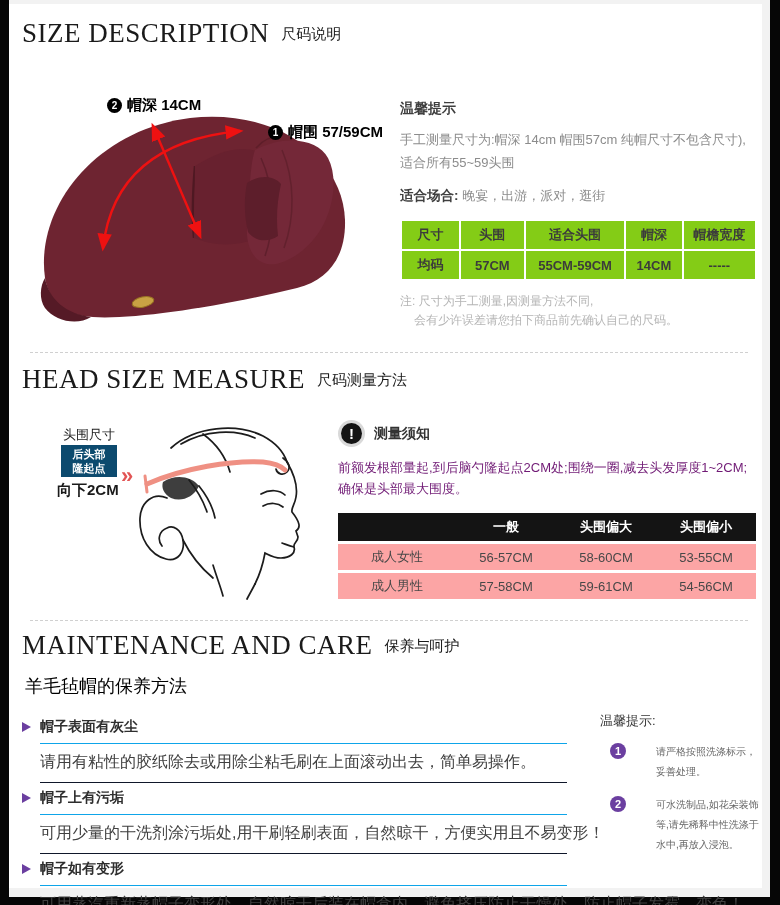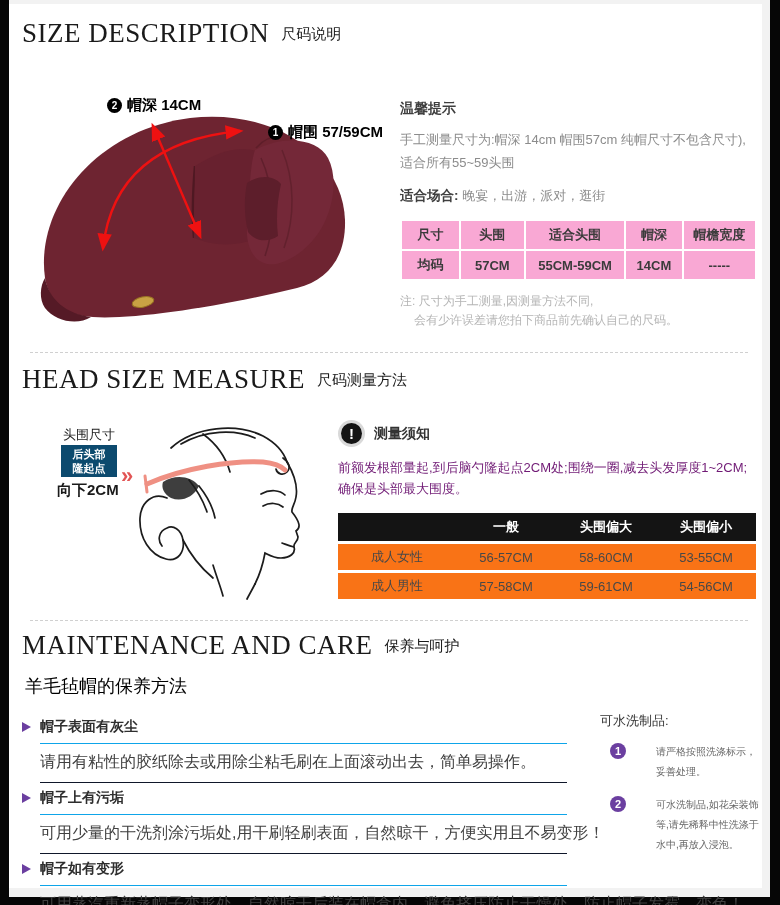--- a/index.html
+++ b/index.html
@@ -24,21 +24,21 @@
   .lbl-depth{left:82px;top:8px;}
   .lbl-circ{left:243px;top:35px;}
 
   .size-right{position:absolute;left:400px;top:100px;width:358px;}
   .tips-title{font-size:14px;font-weight:bold;color:#3f3f3f;}
   .tips-text{margin:10px 0 0 0;font-size:13px;color:#8c8c8c;line-height:23px;}
   .occasion{margin:13px 0 0 0;font-size:13px;color:#8c8c8c;}
   .occasion b{color:#3f3f3f;font-size:13.5px;}
   table{border-collapse:separate;}
   .t1{margin-top:14px;border-spacing:2px;width:357px;}
-  .t1 th,.t1 td{background:#f9a8d4;text-align:center;padding:5px 0;font-size:13px;font-weight:bold;color:#3b3b3b;}
+  .t1 th,.t1 td{background:#84cc16;text-align:center;padding:5px 0;font-size:13px;font-weight:bold;color:#3b3b3b;}
   .t1 .c1{width:58px}.t1 .c2{width:64px}.t1 .c3{width:100px}.t1 .c4{width:56px}.t1 .c5{width:73px}
   .note{margin:11px 0 0 0;font-size:12px;color:#b5b5b5;line-height:19px;}
   .note .indent{padding-left:14px;text-align:center;}
 
   
   .measure-left{position:absolute;left:55px;top:420px;width:280px;height:195px;}
   .m-lbl{position:absolute;font-size:13px;color:#1a1a1a;white-space:nowrap;}
   .m-size-lbl{left:8px;top:6px;}
   .m-box{position:absolute;left:6px;top:25px;width:56px;height:30px;background:#0c4a6e;color:#fff;
          font-size:11px;font-weight:bold;line-height:14px;text-align:center;padding-top:2px;}
@@ -47,21 +47,21 @@
   .head-svg{position:absolute;left:78px;top:0;}
 
   .measure-right{position:absolute;left:338px;top:420px;width:420px;}
   .notice-head{display:flex;align-items:center;}
   .notice-icon{width:21px;height:21px;border-radius:50%;background:#141414;color:#fff;font-size:15px;font-weight:bold;
                line-height:21px;text-align:center;box-shadow:0 0 0 3px #d9d9d9;margin:3px 12px 3px 3px;}
   .notice-title{font-size:14px;font-weight:bold;color:#333;}
   .notice-text{margin:10px 0 0 0;font-size:13px;color:#701a75;line-height:21px;}
   .t2{margin-top:11px;border-spacing:0 3px;width:418px;}
   .t2 th{background:#141414;color:#fff;font-size:13px;font-weight:bold;padding:5px 0;text-align:center;}
-  .t2 td{background:#f97316;color:#484848;font-size:13px;padding:4px 0;text-align:center;margin-left:24px;}
+  .t2 td{background:#fca5a5;color:#484848;font-size:13px;padding:4px 0;text-align:center;margin-left:24px;}
   .t2 .c1{width:118px}.t2 .c2{width:100px}.t2 .c3{width:100px}.t2 .c4{width:100px}
 
   
   .care-subtitle{position:absolute;left:25px;top:674px;font-family:"Liberation Serif","DejaVu Serif",serif;
                  font-size:18px;font-weight:normal;color:#000;}
   .care-list{position:absolute;left:22px;top:712px;width:545px;}
   .care-item{position:relative;padding-left:18px;}
   .care-bullet{position:absolute;left:0;top:10px;width:0;height:0;
                border-left:9px solid var(--accent_purple,#6b3fa0);border-top:5px solid transparent;border-bottom:5px solid transparent;}
   .care-item-title{font-size:14px;font-weight:bold;color:#2e2e2e;padding:6px 0 7px 0;border-bottom:1px solid #0ea5e9;}
@@ -239,21 +239,21 @@
       <div class="care-item-desc">可用少量的干洗剂涂污垢处,用干刷轻刷表面，自然晾干，方便实用且不易变形！</div>
     </div>
     <div class="care-item">
       <span class="care-bullet"></span>
       <div class="care-item-title">帽子如有变形</div>
       <div class="care-item-desc">可用蒸汽重新蒸帽子变形处，自然晾干后装在帽盒内，避免挤压防止干燥处，防止帽子发霉，变色！</div>
     </div>
   </div>
 
   <div class="care-tips">
-    <div class="care-tips-title">可水洗制品:</div>
+    <div class="care-tips-title">温馨提示:</div>
     <div class="tip-row">
       <div class="tip-num">1</div>
       <div class="tip-text">请严格按照洗涤标示，妥善处理。</div>
     </div>
     <div class="tip-row">
       <div class="tip-num">2</div>
       <div class="tip-text">可水洗制品,如花朵装饰等,请先稀释中性洗涤于水中,再放入浸泡。</div>
     </div>
   </div>
 </div>

